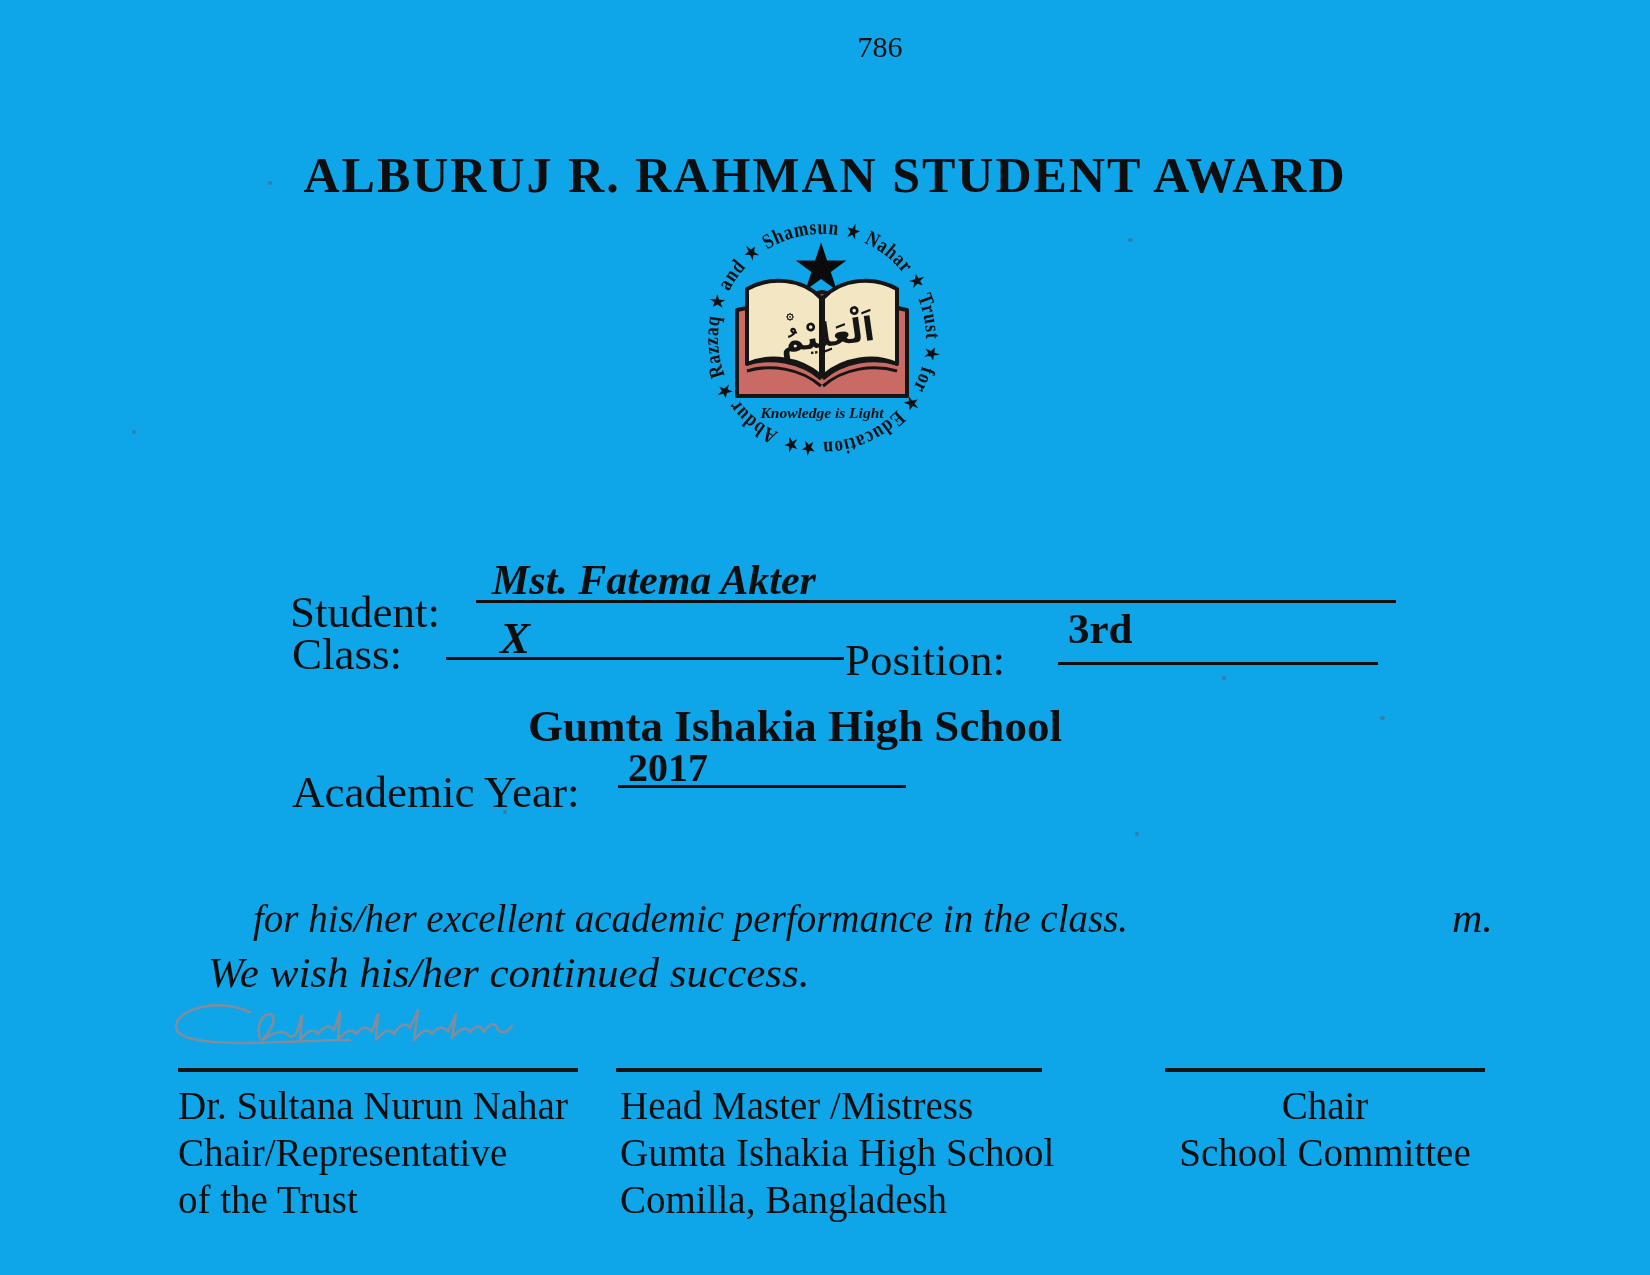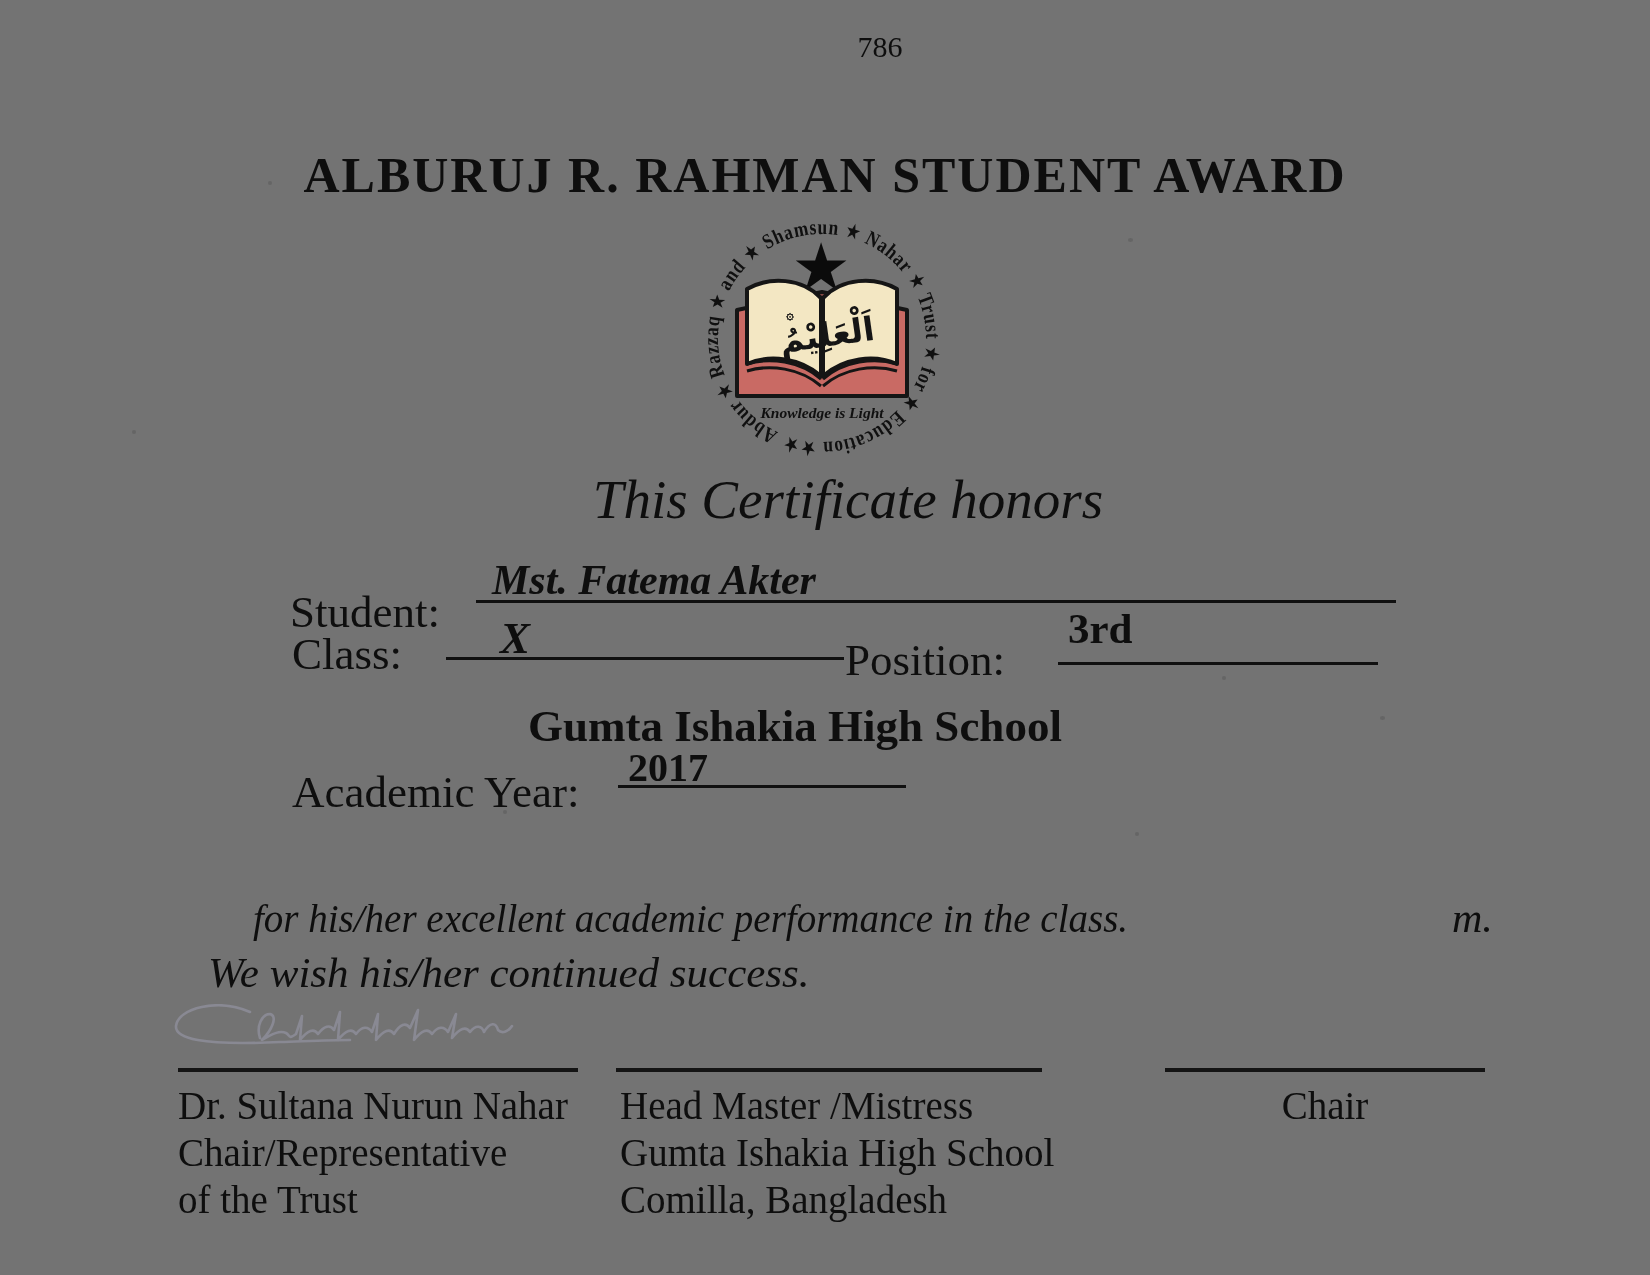--- a/index.html
+++ b/index.html
@@ -1,17 +1,17 @@
 <!DOCTYPE html>
 <html><head>
 <meta charset="utf-8">
 <style>
   html,body{margin:0;padding:0;background:#ffffff;}
   .page{
-    position:relative;width:1650px;height:1275px;background:#737373;
+    position:relative;width:1650px;height:1275px;background:#0ea5e9;
     font-family:"Liberation Serif","DejaVu Serif",serif;color:#0e0e0e;overflow:hidden;
   }
   .abs{position:absolute;white-space:nowrap;}
   .ctr{text-align:center;}
   .bi{font-weight:bold;font-style:italic;}
   .b{font-weight:bold;}
 
   .t786{left:820px;top:30px;width:120px;text-align:center;font-size:30px;}
   .header{left:40px;top:72px;width:1610px;text-align:center;font-size:40px;}
   .header .loc{margin-left:0.22em;}
@@ -74,21 +74,20 @@
         <path d="M 131 92 L 132 88 L 133 92 L 133 170 L 132 174 L 131 170 Z" fill="#151515"></path>
       </g>
 
       <text class="arabicTxt" x="100" y="113" font-size="13" text-anchor="middle">۞</text>
       <text class="arabicTxt" x="137" y="141" font-size="33" text-anchor="middle" transform="rotate(-8 132 130)">اَلْعَلِيْمُ</text>
 
       <text class="mottoTxt" x="132" y="212" text-anchor="middle">Knowledge is Light</text>
     </svg>
   </div>
 
-  <div class="abs honors">This Certificate honors</div>
 
   <div class="abs flabel" style="left:290px;top:586px">Student:</div>
   <div class="abs fvalue bi" style="left:492px;top:556px;font-size:42px">Mst. Fatema Akter</div>
   <div class="abs fline" style="left:476px;top:600px;width:920px"></div>
 
   <div class="abs flabel" style="left:292px;top:628px">Class:</div>
   <div class="abs fvalue bi" style="left:500px;top:612px;font-size:45px">X</div>
   <div class="abs fline" style="left:446px;top:657px;width:398px"></div>
 
   <div class="abs flabel" style="left:845px;top:634px">Position:</div>
@@ -125,15 +124,16 @@
   </div>
 
   <div class="sigblock" style="left:620px">
     <div>Head Master /Mistress</div>
     <div>Gumta Ishakia High School</div>
     <div>Comilla, Bangladesh</div>
   </div>
 
   <div class="sigblock ctr" style="left:1165px;width:320px">
     <div>Chair</div>
+    <div>School Committee</div>
   </div>
 
 </div>
 
 </body></html>

